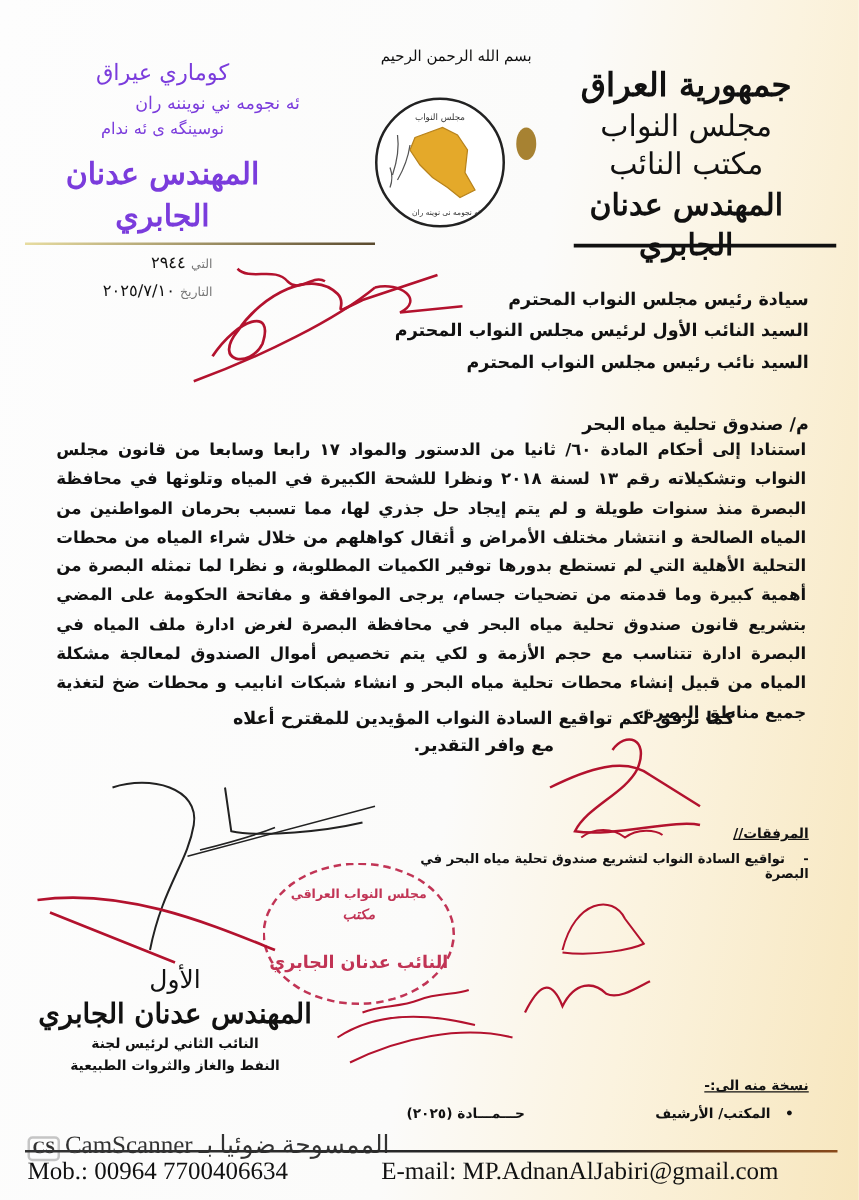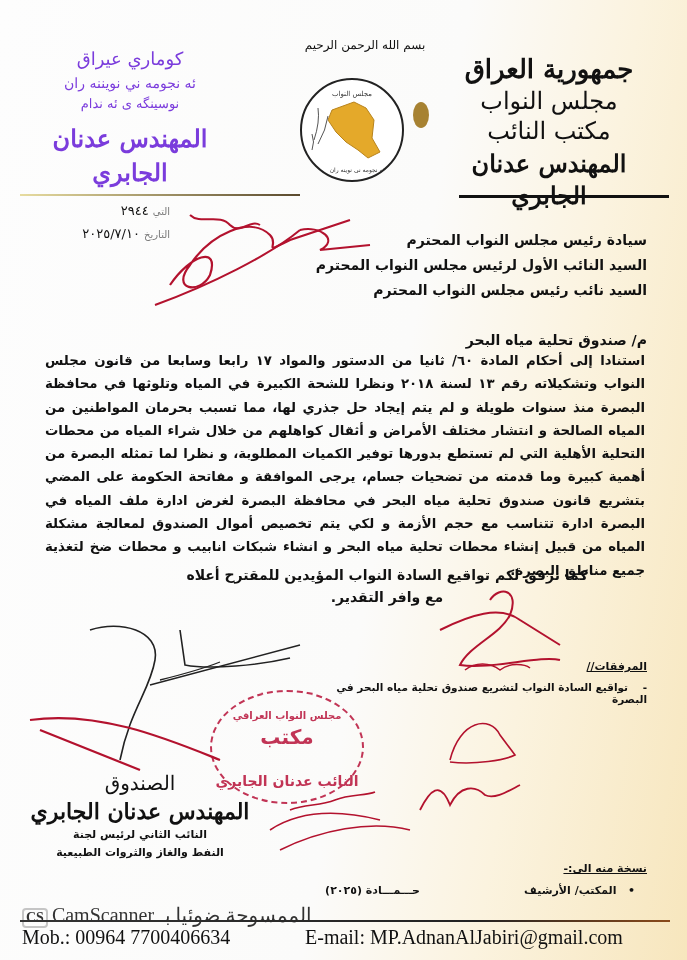--- a/index.html
+++ b/index.html
@@ -15,21 +15,21 @@
   .hdr-right { right:28px; top:52px; width:220px; text-align:center; font-family:"DejaVu Serif", serif; }
   .hdr-right .l1 { font-size:26px; line-height:34px; font-weight:bold; letter-spacing:1px; }
   .hdr-right .l2 { font-size:24px; line-height:30px; }
   .hdr-right .l3 { font-size:24px; line-height:30px; }
   .hdr-right .l4 { font-size:24px; line-height:32px; font-weight:bold; margin-top:2px; }
   .rule-right { right:18px; top:195px; width:210px; height:3px; background:#111; }
 
   
   .hdr-left { left:20px; top:46px; width:220px; text-align:center; color:#6d28d9; font-family:"DejaVu Serif", serif; opacity:0.9; }
   .hdr-left .l1 { font-size:18px; line-height:26px; }
-  .hdr-left .l2 { font-size:14px; line-height:22px; }
+  .hdr-left .l2 { font-size:14px; line-height:22px;text-align:right; }
   .hdr-left .l3 { font-size:13px; line-height:20px; }
   .hdr-left .l4 { font-size:24px; line-height:34px; font-weight:bold; margin-top:8px; }
   .rule-left { left:20px; top:194px; width:280px; height:2px; background:linear-gradient(90deg,#e7dca0,#5a4a2e); }
 
   
   .basmala { left:300px; top:38px; width:130px; text-align:center; font-size:12px; font-family:"DejaVu Serif", serif; }
   .emblem { left:300px; top:78px; width:100px; height:100px; border:2px solid #222; border-radius:50%; background:#fff; overflow:hidden; }
   .emblem-moon { left:413px; top:102px; width:16px; height:26px; border-radius:50%; background:#a78232; }
 
   
@@ -55,21 +55,21 @@
 
   
   .signatory { left:20px; top:770px; width:240px; text-align:center; font-family:"DejaVu Serif", serif; }
   .signatory .t1 { font-size:20px; line-height:26px; }
   .signatory .t2 { font-size:22px; line-height:30px; font-weight:bold; }
   .signatory .t3 { font-size:11px; line-height:18px; font-family:"DejaVu Sans", sans-serif; font-weight:bold; }
 
   
   .stamp { left:210px; top:690px; width:150px; height:110px; border:2px dashed #c13455; border-radius:50%; color:#c13455; text-align:center; font-size:11px; }
   .stamp .s1 { margin-top:18px; font-size:10px;font-weight:bold; }
-  .stamp .s2 { margin-top:4px; font-size:20px; font-weight:bold; }
+  .stamp .s2 { margin-top:4px; font-size:11px; font-weight:bold;font-style:italic; }
   .stamp .s3 { margin-top:24px; font-size:14px; font-weight:bold; }
 
   
   .footer-rule { left:20px; top:920px; width:650px; height:2px; background:linear-gradient(90deg,#333,#222 70%,#8a4a1a); }
   .mob { left:22px; top:926px; font-family:"Liberation Serif", serif; font-size:20px; }
   .email { left:305px; top:926px; font-family:"Liberation Serif", serif; font-size:20px; }
   .watermark { left:22px; top:903px; font-size:20px; color:#000000; font-family:Liberation Serif, serif; opacity:0.8; }
   .cs-box { display:inline-block; border:2px solid #b8b8b8; border-radius:4px; padding:0 2px; font-size:14px; font-weight:bold; margin-right:4px; }
 
   svg.sig { position:absolute; overflow:visible; pointer-events:none; }
@@ -135,21 +135,21 @@
   <span>-&nbsp;&nbsp;&nbsp;&nbsp;</span><span>تواقيع السادة النواب لتشريع صندوق تحلية مياه البحر في البصرة</span>
 </div>
 
 <div class="abs stamp rtl">
   <div class="s1">مجلس النواب العراقي</div>
   <div class="s2">مكتب</div>
   <div class="s3">النائب عدنان الجابري</div>
 </div>
 
 <div class="abs signatory rtl">
-  <div class="t1">الصندوق</div>
+  <div class="t1">الأول</div>
   <div class="t2">المهندس عدنان الجابري</div>
   <div class="t3">النائب الثاني لرئيس لجنة</div>
   <div class="t3">النفط والغاز والثروات الطبيعية</div>
 </div>
 
 <div class="abs copy-title rtl">نسخة منه الى:-</div>
 <div class="abs copy-item rtl">
   <span>•&nbsp;&nbsp;&nbsp;</span><span>المكتب/ الأرشيف</span>
 </div>
 <div class="abs hamada rtl">حـــمـــادة (٢٠٢٥)</div>

